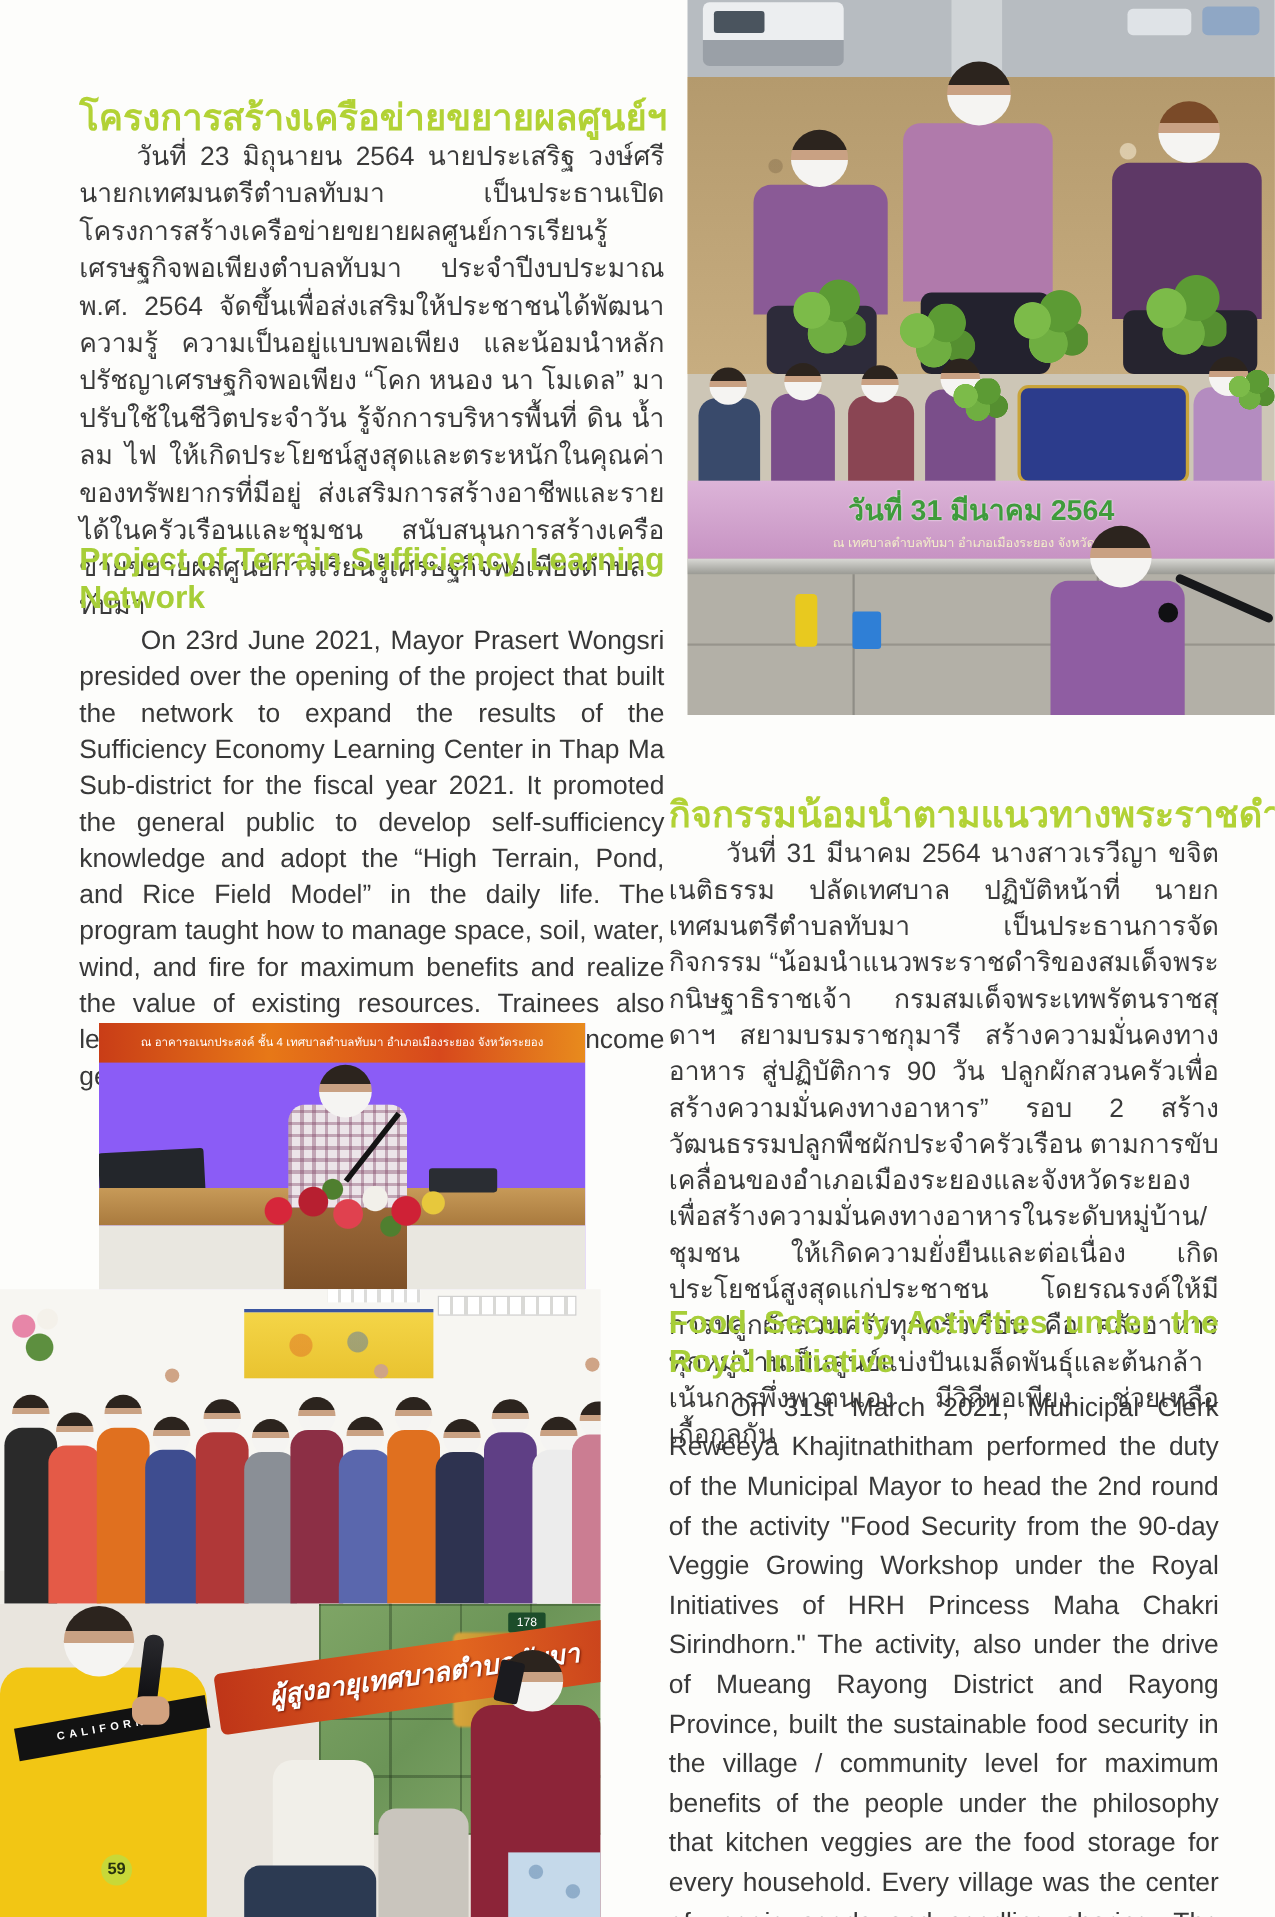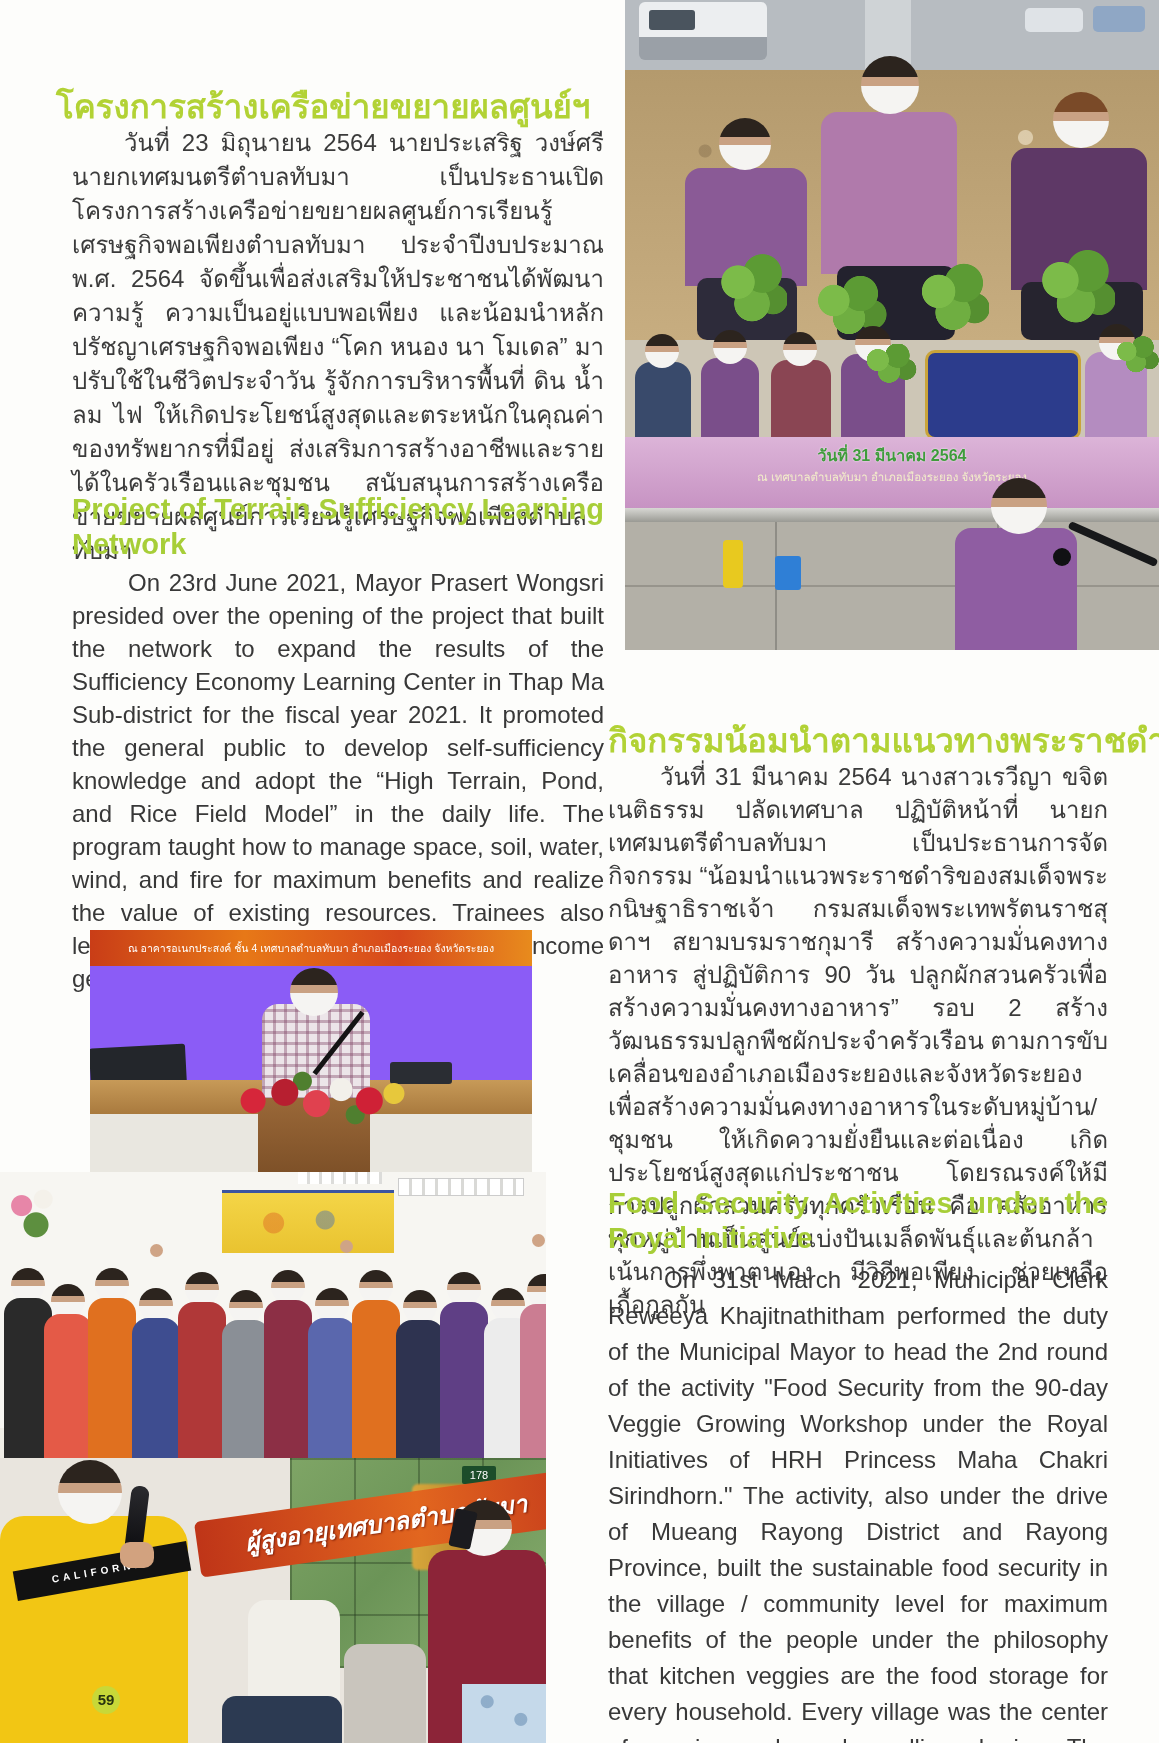--- a/index.html
+++ b/index.html
@@ -39,21 +39,21 @@
       radial-gradient(circle at 75% 25%,rgba(255,246,225,.5) 0 7px,transparent 8px),
       radial-gradient(circle at 88% 80%,rgba(90,70,45,.25) 0 6px,transparent 7px),
       linear-gradient(180deg,#b49a6d,#c7ad80);}
   #ph1 .truck{left:14px;top:2px;width:128px;height:58px;background:linear-gradient(180deg,#eceef0 0 60%,#9aa0a7 60% 100%);border-radius:6px;}
   #ph1 .truck:after{content:"";position:absolute;left:10px;top:8px;width:46px;height:20px;background:#4a545e;border-radius:3px;}
   #ph1 .car1{left:400px;top:8px;width:58px;height:24px;background:#dfe3e7;border-radius:5px;}
   #ph1 .car2{left:468px;top:6px;width:52px;height:26px;background:#8fa7c5;border-radius:5px;}
   #ph1 .pillar{left:240px;top:0;width:46px;height:70px;background:#cfd3d6;}
   #ph1 .banner{left:0;top:437px;width:534px;height:71px;text-align:center;
       background:linear-gradient(180deg,#dcb4d8,#c793c3);}
-  #ph1 .banner .l1{margin-top:6px;font-size:16px;font-weight:bold;color:#3f9b3c;text-shadow:0 0 2px #fff;}
+  #ph1 .banner .l1{margin-top:6px;font-size:26px;font-weight:bold;color:#3f9b3c;text-shadow:0 0 2px #fff;}
   #ph1 .banner .l2{font-size:11.5px;color:#f3eec9;}
   #ph1 .plaque{left:300px;top:350px;width:150px;height:84px;background:#2c3c8c;border:3px solid #c9a43a;border-radius:10px;}
   #ph1 .rail{left:0;top:508px;width:534px;height:14px;background:linear-gradient(180deg,#d8d8d4,#9a9a94);}
   #ph1 .seam-v1{left:150px;top:522px;width:2px;height:128px;background:#8f8d86;}
   #ph1 .seam-v2{left:372px;top:522px;width:2px;height:128px;background:#8f8d86;}
   #ph1 .seam-h{left:0;top:585px;width:534px;height:2px;background:#97948c;}
   #ph1 .cup{left:150px;top:556px;width:26px;height:34px;background:#2f7fd6;border-radius:3px;}
   #ph1 .bottle{left:98px;top:540px;width:20px;height:48px;background:#e8c91f;border-radius:4px;}
   #ph1 .mic-boom{left:440px;top:540px;width:96px;height:8px;background:#17181a;transform:rotate(24deg);border-radius:4px;}
   #ph1 .mic-tip{left:428px;top:548px;width:18px;height:18px;background:#101113;border-radius:50%;}
@@ -125,21 +125,21 @@
 
   
   #badge{position:absolute;left:92px;top:1686px;width:28px;height:28px;border-radius:50%;
       background:#c8d838;color:#27330f;font-size:15px;font-weight:bold;line-height:28px;text-align:center;z-index:6;}
 </style>
 </head>
 <body>
 
 <div class="page">
 
-  <div class="h-thai" style="left:56px;top:80px;">โครงการสร้างเครือข่ายขยายผลศูนย์ฯ</div>
+  <div class="h-thai" style="left:72px;top:80px;">โครงการสร้างเครือข่ายขยายผลศูนย์ฯ</div>
   <div class="para thai" style="left:72px;top:126px;width:532px;">วันที่ 23 มิถุนายน 2564 นายประเสริฐ วงษ์ศรี นายกเทศมนตรีตำบลทับมา เป็นประธานเปิดโครงการสร้างเครือข่ายขยายผลศูนย์การเรียนรู้เศรษฐกิจพอเพียงตำบลทับมา ประจำปีงบประมาณ พ.ศ. 2564 จัดขึ้นเพื่อส่งเสริมให้ประชาชนได้พัฒนาความรู้ ความเป็นอยู่แบบพอเพียง และน้อมนำหลักปรัชญาเศรษฐกิจพอเพียง “โคก หนอง นา โมเดล” มาปรับใช้ในชีวิตประจำวัน รู้จักการบริหารพื้นที่ ดิน น้ำ ลม ไฟ ให้เกิดประโยชน์สูงสุดและตระหนักในคุณค่าของทรัพยากรที่มีอยู่ ส่งเสริมการสร้างอาชีพและรายได้ในครัวเรือนและชุมชน สนับสนุนการสร้างเครือข่ายขยายผลศูนย์การเรียนรู้เศรษฐกิจพอเพียงตำบลทับมา</div>
 
   <div class="h-en" style="left:72px;top:492px;width:532px;">Project of Terrain Sufficiency Learning Network</div>
   <div class="para en" style="left:72px;top:566px;width:532px;">On 23rd June 2021, Mayor Prasert Wongsri presided over the opening of the project that built the network to expand the results of the Sufficiency Economy Learning Center in Thap Ma Sub-district for the fiscal year 2021. It promoted the general public to develop self-sufficiency knowledge and adopt the “High Terrain, Pond, and Rice Field Model” in the daily life. The program taught how to manage space, soil, water, wind, and fire for maximum benefits and realize the value of existing resources. Trainees also learnt about career building and income generation for families and communities.</div>
 
   <div class="photo" id="ph2">
     <div class="abs banner">ณ อาคารอเนกประสงค์ ชั้น 4 เทศบาลตำบลทับมา อำเภอเมืองระยอง จังหวัดระยอง</div>
     <div class="abs laptop"></div>
     <div class="abs desk"></div>
     <div class="abs under"></div>

